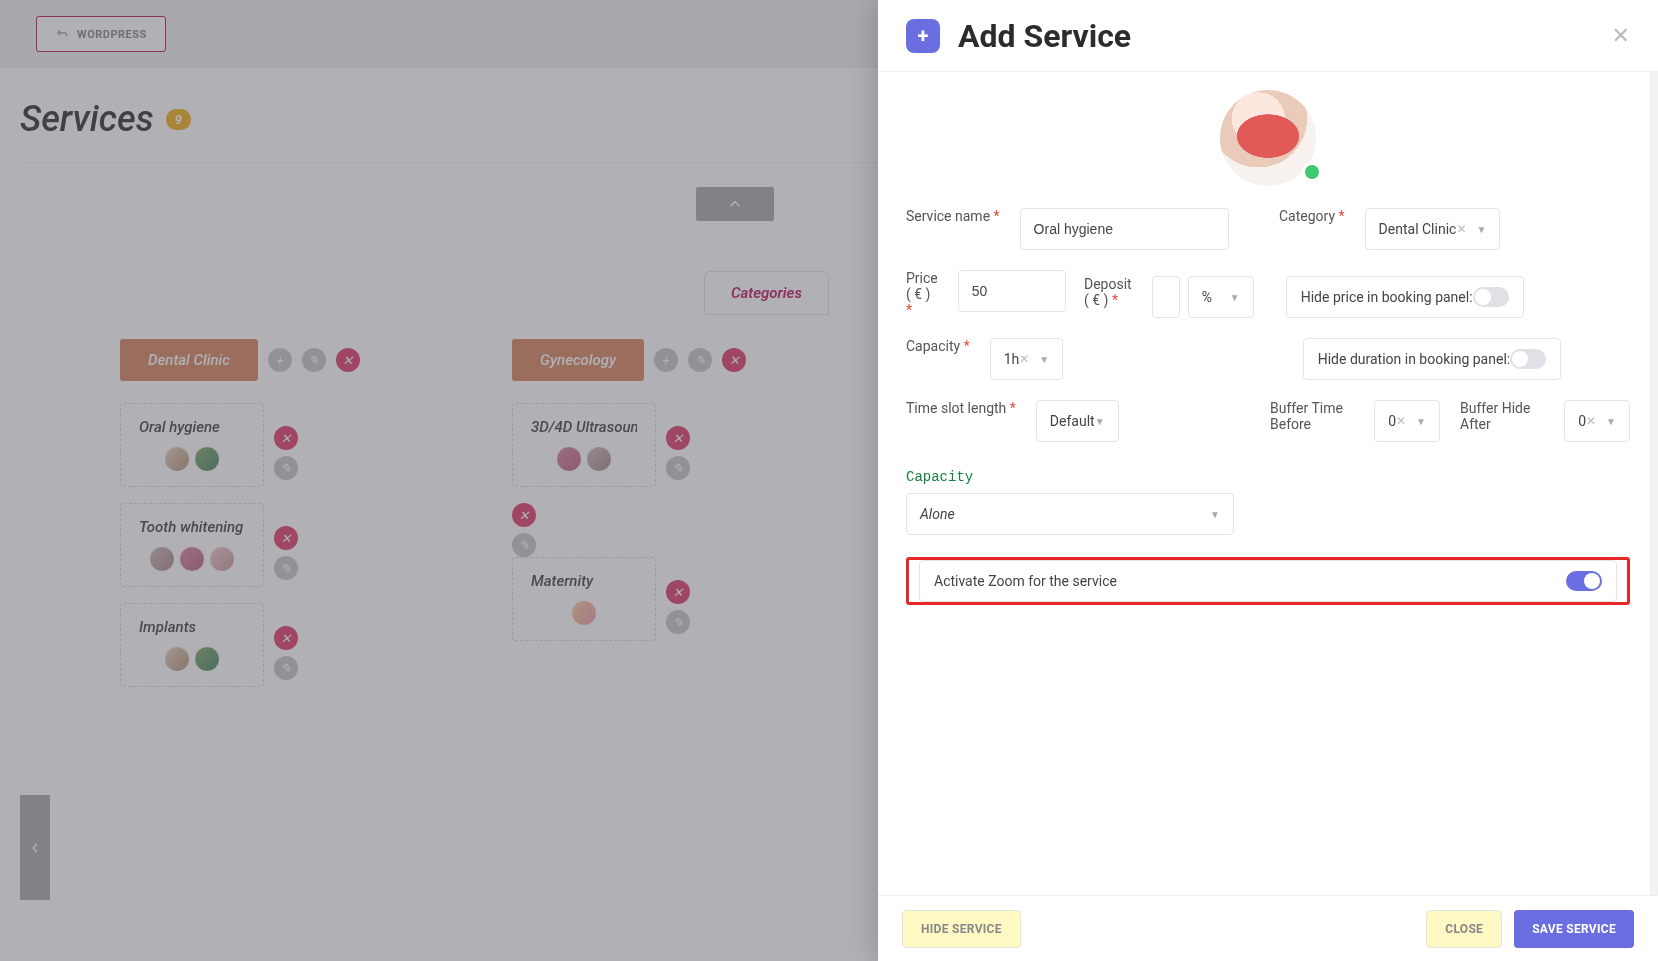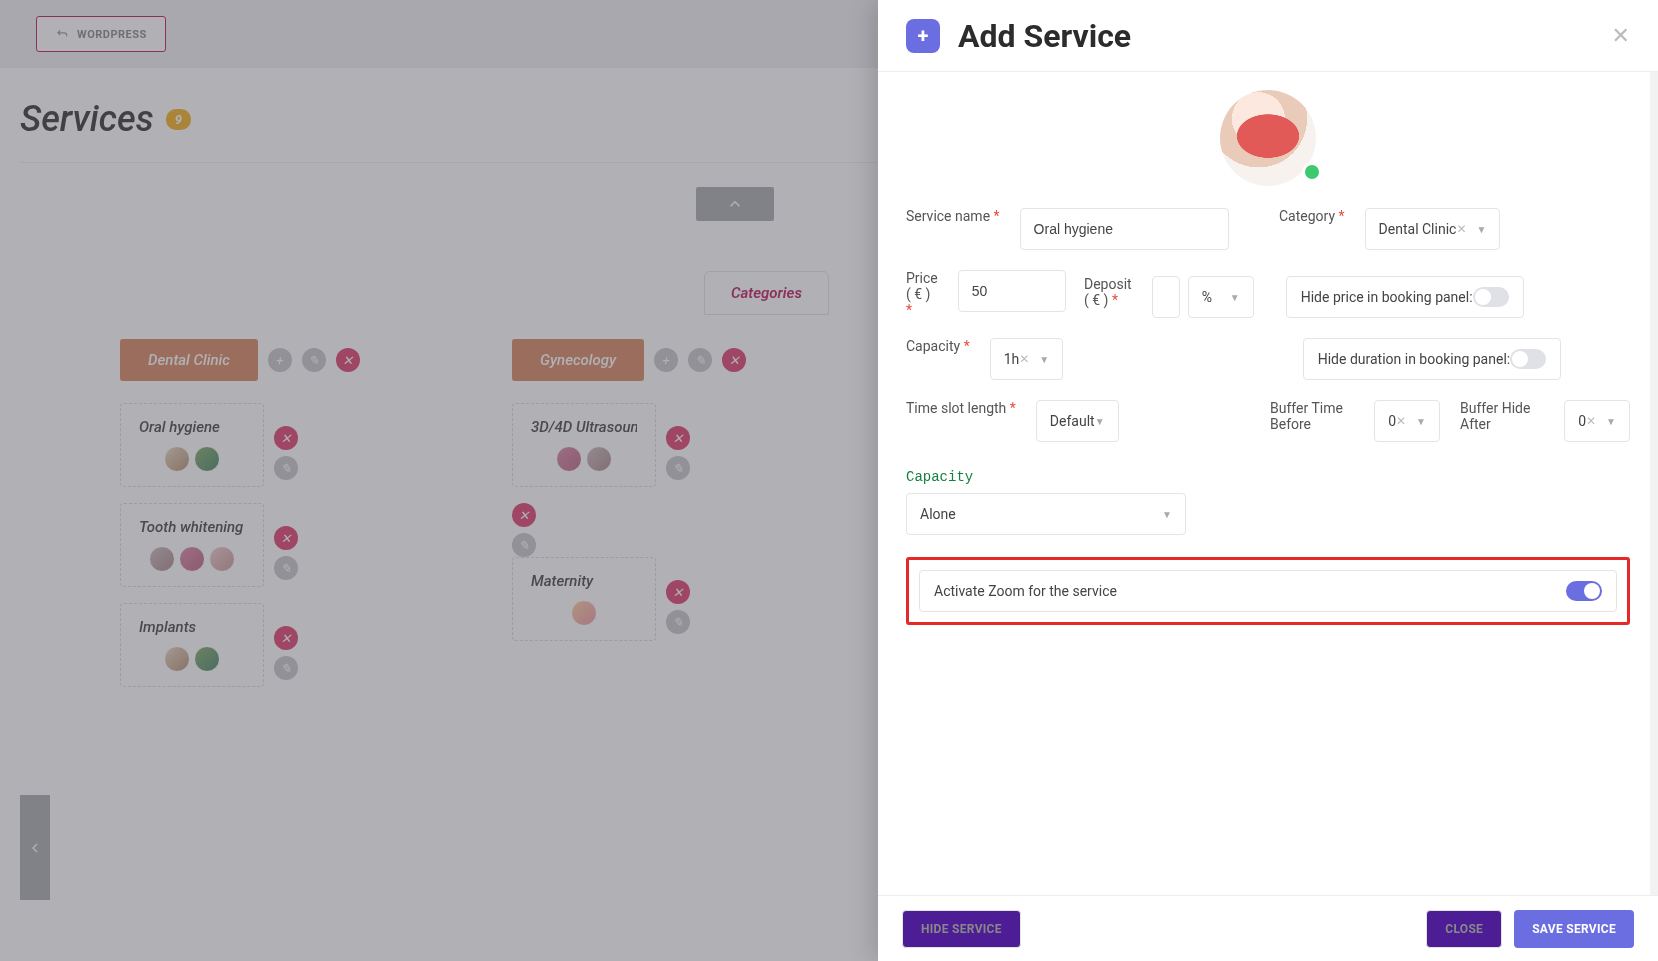--- a/index.html
+++ b/index.html
@@ -80,25 +80,25 @@
   .toggle.on::after { left:18px; }
   
   .grid3 { display:grid; grid-template-columns: 1fr 170px 170px; column-gap:20px; row-gap:20px; }
   
   .check-row { display:flex; align-items:center; gap:10px; margin:18px 0 4px; color:#555; }
   .chk { width:16px; height:16px; border:1px solid #ccc; border-radius:2px; background:#fff; }
   .info-icn { width:16px; height:16px; border-radius:50%; background:#d9d9dc; color:#fff; font-size:11px; display:inline-flex; align-items:center; justify-content:center; }
   
   .section-label { margin:27px 0 8px; color:#15803d;font-family:Liberation Mono, monospace; }
   
-  .highlight-box { border:3px solid #e62828; border-radius:3px; padding:10px 10px; margin-top:22px; }
+  .highlight-box { border:3px solid #e62828; border-radius:3px; padding:0 10px; margin-top:22px; }
   
   .panel-footer { height:66px; border-top:1px solid #eee; display:flex; align-items:center; padding:0 24px; gap:12px; flex:0 0 auto; }
   .btn { height:38px; padding:0 18px; border-radius:4px; font-size:12px; font-weight:700; letter-spacing:.3px; display:inline-flex; align-items:center; cursor:pointer; }
-  .btn-ghost { border:1px solid #e4e4e7; background:#4c1d95; color:#888; }
+  .btn-ghost { border:1px solid #e4e4e7; background:#fef9c3; color:#888; }
   .btn-primary { background:#6a6ee0; color:#fff; }
   .footer-spacer { flex:1; }
 </style>
 </head>
 <body>
 
 <div class="page">
   <div class="topbar">
     <div class="wp-btn">
       <svg viewBox="0 0 24 24" fill="none" stroke-width="2">
@@ -318,21 +318,21 @@
           <label>Buffer Hide After</label>
           <div class="select">
             <span>0</span>
             <span class="caret"><span class="clear">✕</span>▼</span>
           </div>
         </div>
       </div>
 
 
       <div class="section-label">Capacity</div>
-      <div class="select" style="width:280px;">
+      <div class="select" style="width:328px;font-style:italic;">
         <span>Alone</span>
         <span class="caret">▼</span>
       </div>
 
       <div class="highlight-box">
         <div class="toggle-row" style="border-radius:4px;">
           <span>Activate Zoom for the service</span>
           <div class="toggle on"></div>
         </div>
       </div>

